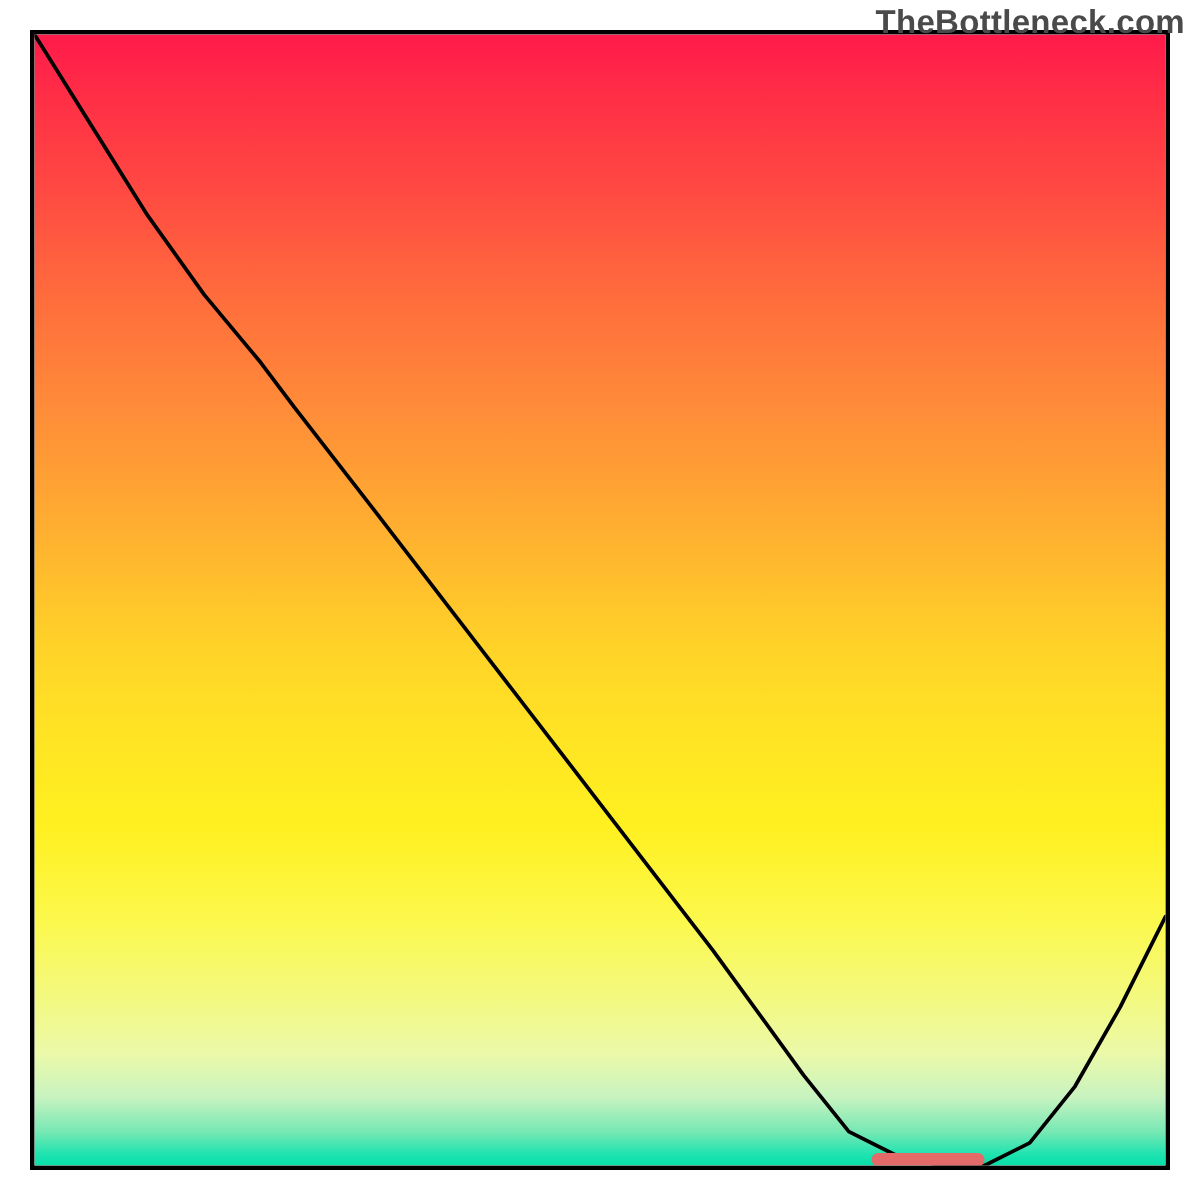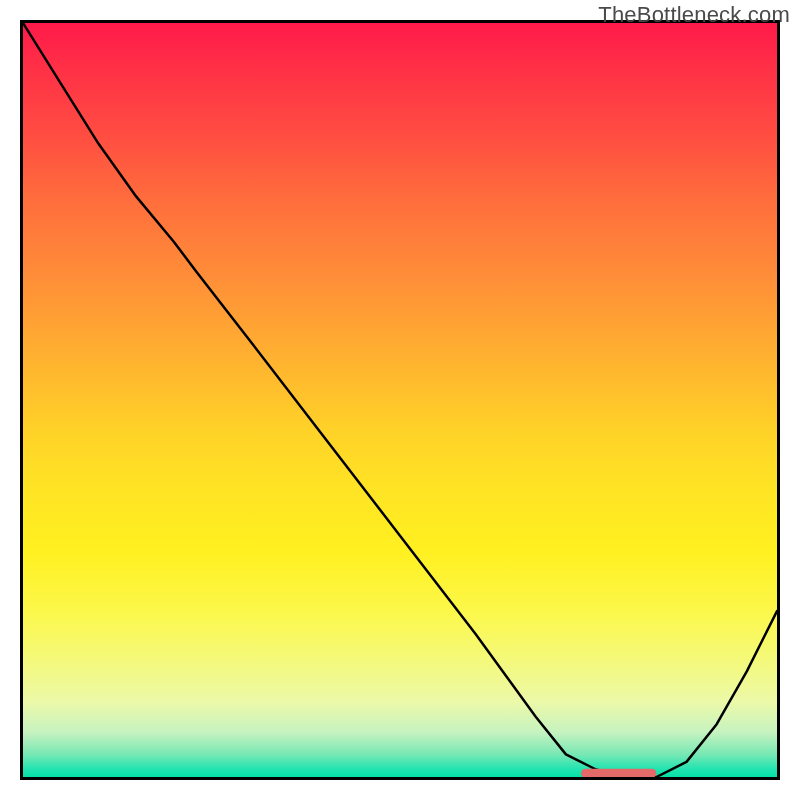--- a/index.html
+++ b/index.html
@@ -9,21 +9,21 @@
     height: 800px;
     background: #ffffff;
     font-family: Arial, Helvetica, sans-serif;
     overflow: hidden;
   }
   .watermark {
     position: absolute;
     top: 2px;
     right: 10px;
     font-size: 22px;
-    font-weight: normal;
+    font-weight: bold;
     color: #4a4a4a;
     letter-spacing: 0.2px;
     z-index: 10;
   }
   .frame {
     position: absolute;
     left: 20px;
     top: 20px;
     width: 760px;
     height: 760px;

